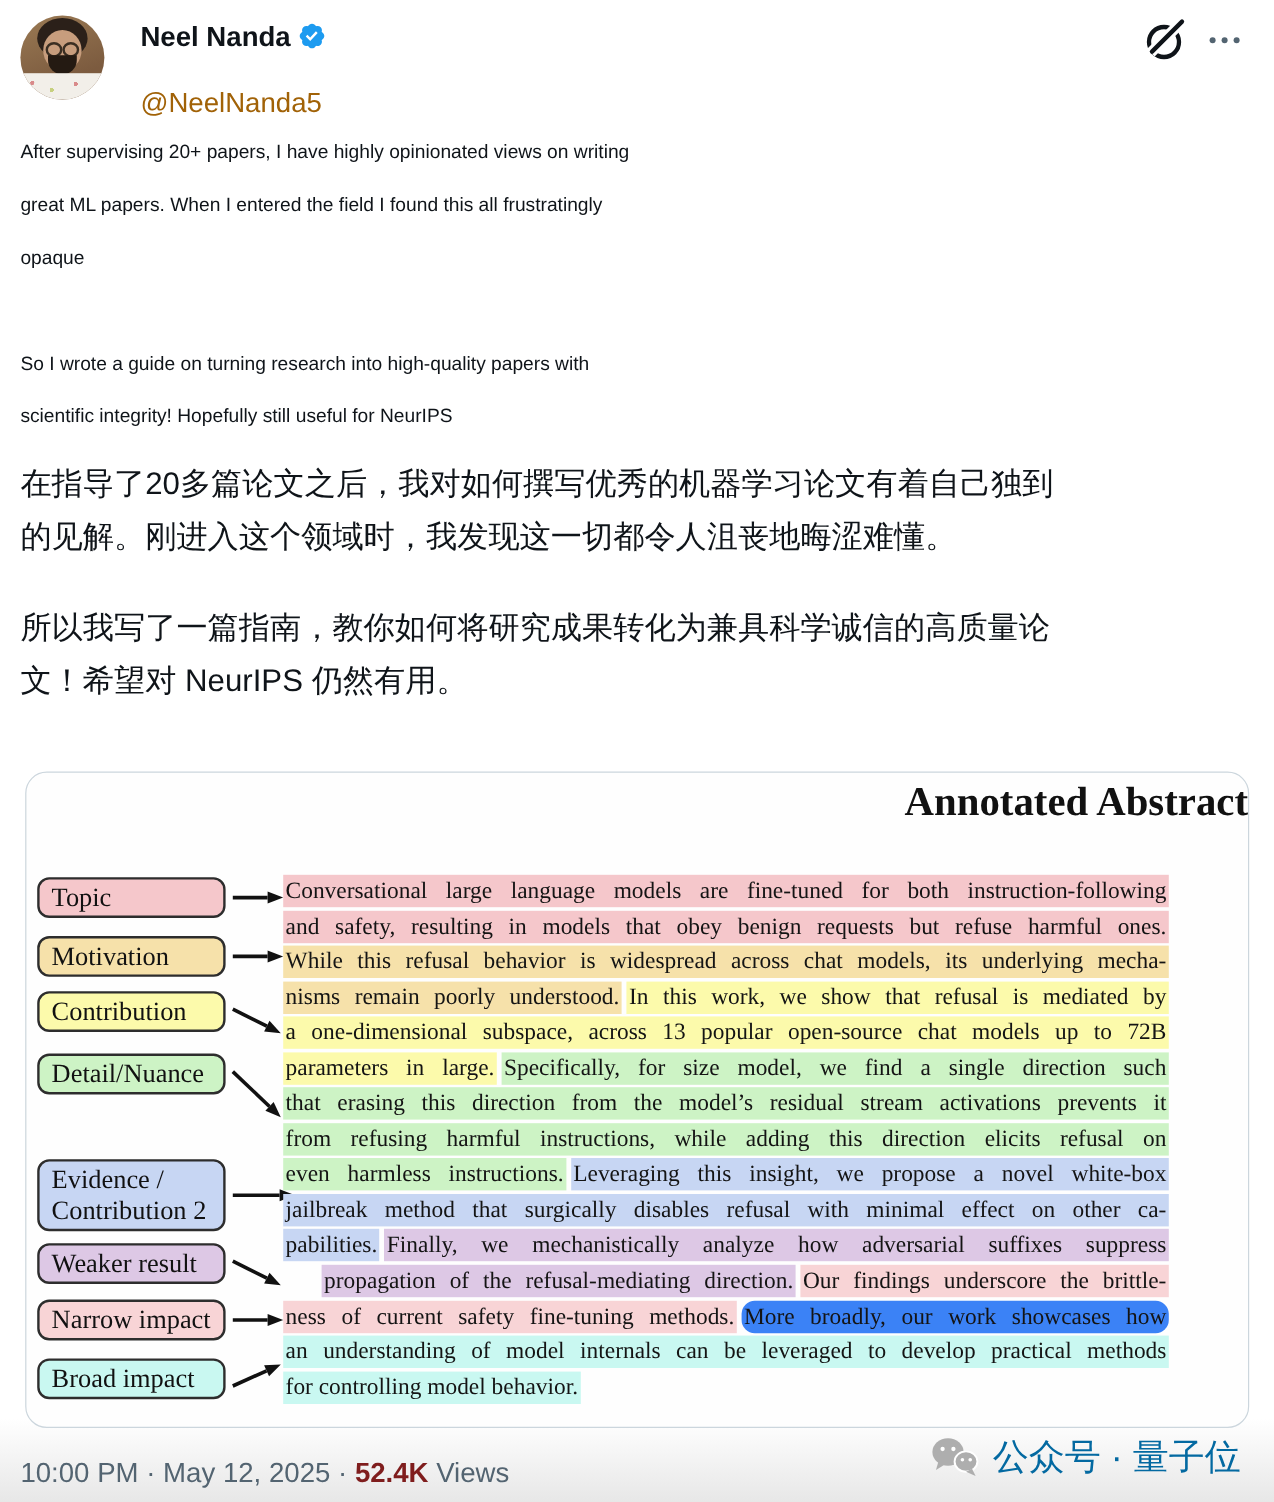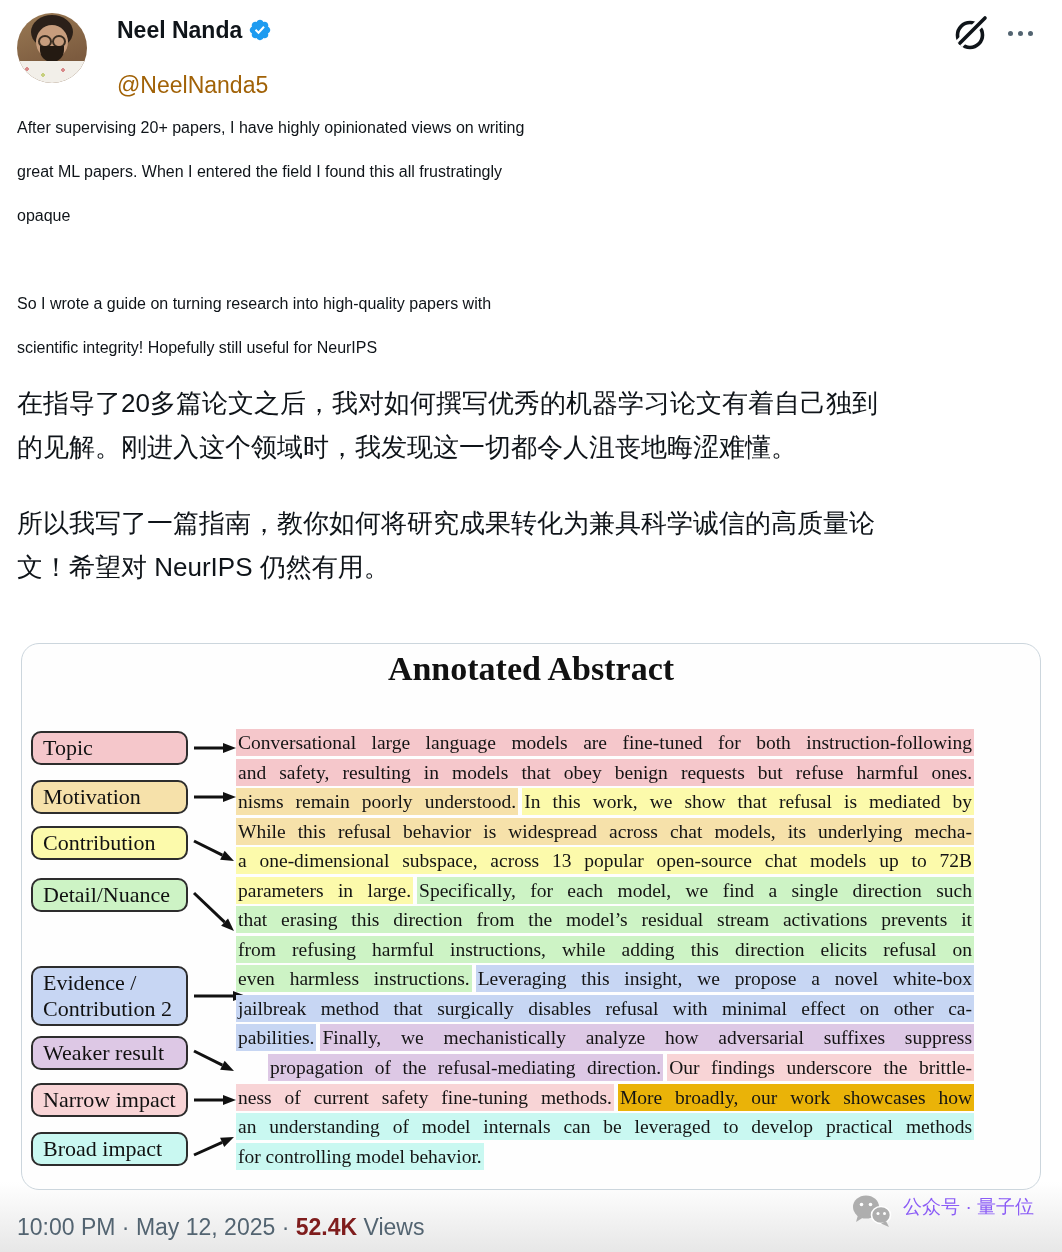--- a/index.html
+++ b/index.html
@@ -37,38 +37,38 @@
   .more-btn i{width:5px;height:5px;border-radius:50%;background:#536471;}
 
   
   .para{position:absolute;left:17px;width:1030px;}
   .para .tline{font-size:16px;line-height:44px;white-space:nowrap;}
   .para.zh .tline{font-size:26px;}
 
   
   .fig-card{position:absolute;left:21px;top:643px;width:1018px;height:545px;
     border:1px solid #ccd6dd;border-radius:18px;background:#fefefe;cursor:pointer;overflow:hidden;}
-  .fig-title{position:absolute;left:0;right:0;top:6px;text-align:center;
+  .fig-title{position:absolute;left:0;right:0;top:6px;text-align:right;
     font-family:"Liberation Serif", serif;font-weight:bold;font-size:34px;color:#111;}
   .fig-label{position:absolute;left:9px;width:157px;box-sizing:border-box;
     border:2px solid #2d2d2d;border-radius:10px;padding:2px 10px;
     font-family:"Liberation Serif", serif;font-size:22px;line-height:26px;color:#111;white-space:pre-line;}
   .fig-arrow{position:absolute;}
   .abs-text{position:absolute;left:214px;top:84px;width:738px;}
   .abs-line{height:29.55px;line-height:29.55px;font-family:"Liberation Serif", serif;
     font-size:19.5px;color:#141414;text-align:justify;text-align-last:justify;}
   .abs-line.last{text-align-last:left;}
   .abs-line .seg{padding:3px 2px;}
   .abs-line .seg + .seg{margin-left:4px;}
 
   
   .timestamp{position:absolute;left:17px;top:1214px;font-size:23px;color:#536471;}
   .timestamp b{color:#7f1d1d;font-weight:bold;}
-  .watermark{position:absolute;right:28px;top:1194px;display:flex;gap:10px;
-    color:#8b5cf6;font-size:19px;}
+  .watermark{position:absolute;right:28px;top:1194px;display:flex;align-items:center;gap:10px;
+    color:#0369a1;font-size:30px;}
 </style>
 </head>
 <body>
 
 <div class="bottom-fade"></div>
 
 <div class="avatar">
   <div class="hair"></div>
   <div class="face"></div>
   <div class="glasses"></div>
@@ -160,31 +160,31 @@
     <polygon points="44,10 31,15 31,5" fill="#111"></polygon>
         </svg></div>
       <div class="fig-arrow" style="left: 170px; top: 481px;"><svg width="50" height="40" viewBox="0 0 50 40">
     <line x1="2" y1="30" x2="30.14502043272362" y2="17.33474080527437" stroke="#111" stroke-width="3"></line>
     <polygon points="42,12 32.19684381936761,21.894348331149903 28.09319704607963,12.77513327939884" fill="#111"></polygon>
         </svg></div>
     </div>
   <div class="abs-text" id="abs-text">
       <div class="abs-line"><span class="seg" style="background: rgb(245, 199, 203);">Conversational large language models are fine-tuned for both instruction-following</span></div>
       <div class="abs-line"><span class="seg" style="background: rgb(245, 199, 203);">and safety, resulting in models that obey benign requests but refuse harmful ones.</span></div>
+      <div class="abs-line"><span class="seg" style="background: rgb(246, 225, 170);">While this refusal behavior is widespread across chat models, its underlying mecha-</span></div>
       <div class="abs-line"><span class="seg" style="background: rgb(246, 225, 170);">nisms remain poorly understood.</span><span class="seg" style="background: rgb(252, 250, 171);">In this work, we show that refusal is mediated by</span></div>
-      <div class="abs-line"><span class="seg" style="background: rgb(246, 225, 170);">While this refusal behavior is widespread across chat models, its underlying mecha-</span></div>
       <div class="abs-line"><span class="seg" style="background: rgb(252, 250, 171);">a one-dimensional subspace, across 13 popular open-source chat models up to 72B</span></div>
-      <div class="abs-line"><span class="seg" style="background: rgb(252, 250, 171);">parameters in large.</span><span class="seg" style="background: rgb(205, 243, 197);">Specifically, for each model, we find a single direction such</span></div>
+      <div class="abs-line"><span class="seg" style="background: rgb(252, 250, 171);">parameters in large.</span><span class="seg" style="background: rgb(205, 243, 197);">Specifically, for size model, we find a single direction such</span></div>
       <div class="abs-line"><span class="seg" style="background: rgb(205, 243, 197);">that erasing this direction from the model’s residual stream activations prevents it</span></div>
       <div class="abs-line"><span class="seg" style="background: rgb(205, 243, 197);">from refusing harmful instructions, while adding this direction elicits refusal on</span></div>
       <div class="abs-line"><span class="seg" style="background: rgb(205, 243, 197);">even harmless instructions.</span><span class="seg" style="background: rgb(199, 214, 243);">Leveraging this insight, we propose a novel white-box</span></div>
       <div class="abs-line"><span class="seg" style="background: rgb(199, 214, 243);">jailbreak method that surgically disables refusal with minimal effect on other ca-</span></div>
       <div class="abs-line"><span class="seg" style="background: rgb(199, 214, 243);">pabilities.</span><span class="seg" style="background: rgb(221, 200, 229);">Finally, we mechanistically analyze how adversarial suffixes suppress</span></div>
       <div class="abs-line"><span class="seg" style="background: rgb(221, 200, 229); margin-left: 32px;">propagation of the refusal-mediating direction.</span><span class="seg" style="background: rgb(248, 212, 214);">Our findings underscore the brittle-</span></div>
-      <div class="abs-line"><span class="seg" style="background: rgb(248, 212, 214);">ness of current safety fine-tuning methods.</span><span class="seg" style="background: #eab308;">More broadly, our work showcases how</span></div>
+      <div class="abs-line"><span class="seg" style="background: rgb(248, 212, 214);">ness of current safety fine-tuning methods.</span><span class="seg" style="background: #3b82f6; border-radius: 11px;">More broadly, our work showcases how</span></div>
       <div class="abs-line"><span class="seg" style="background: rgb(201, 248, 241);">an understanding of model internals can be leveraged to develop practical methods</span></div>
       <div class="abs-line last"><span class="seg" style="background: rgb(201, 248, 241);">for controlling model behavior.</span></div>
     </div>
 </div>
 
 <div class="timestamp">
   <span>10:00 PM</span>
   <span> · </span><span>May 12, 2025</span>
   <span> · </span><b>52.4K</b>
   <span> </span><span>Views</span>

